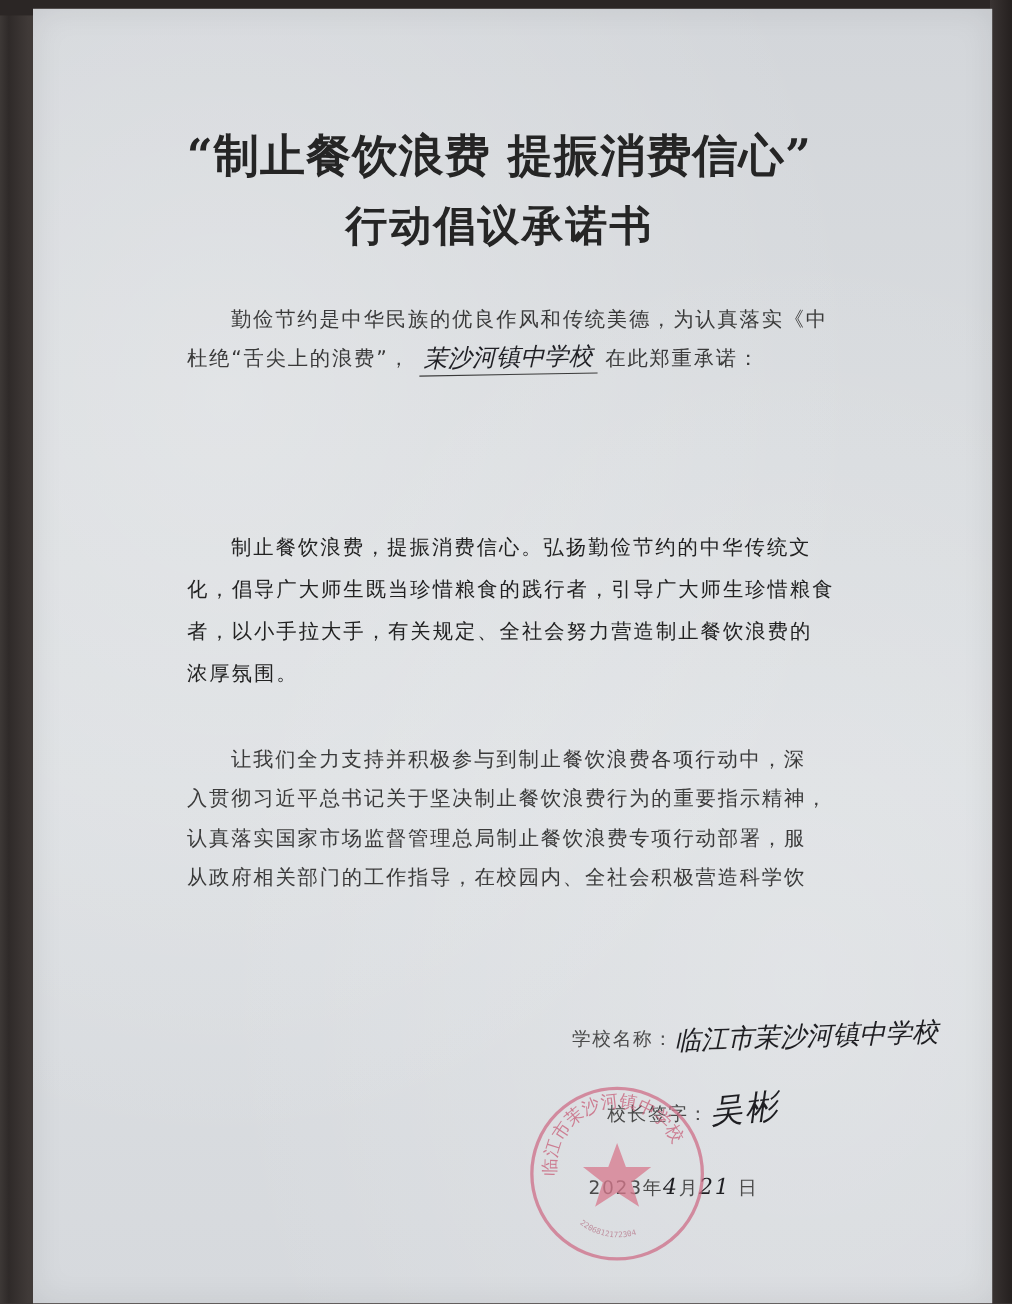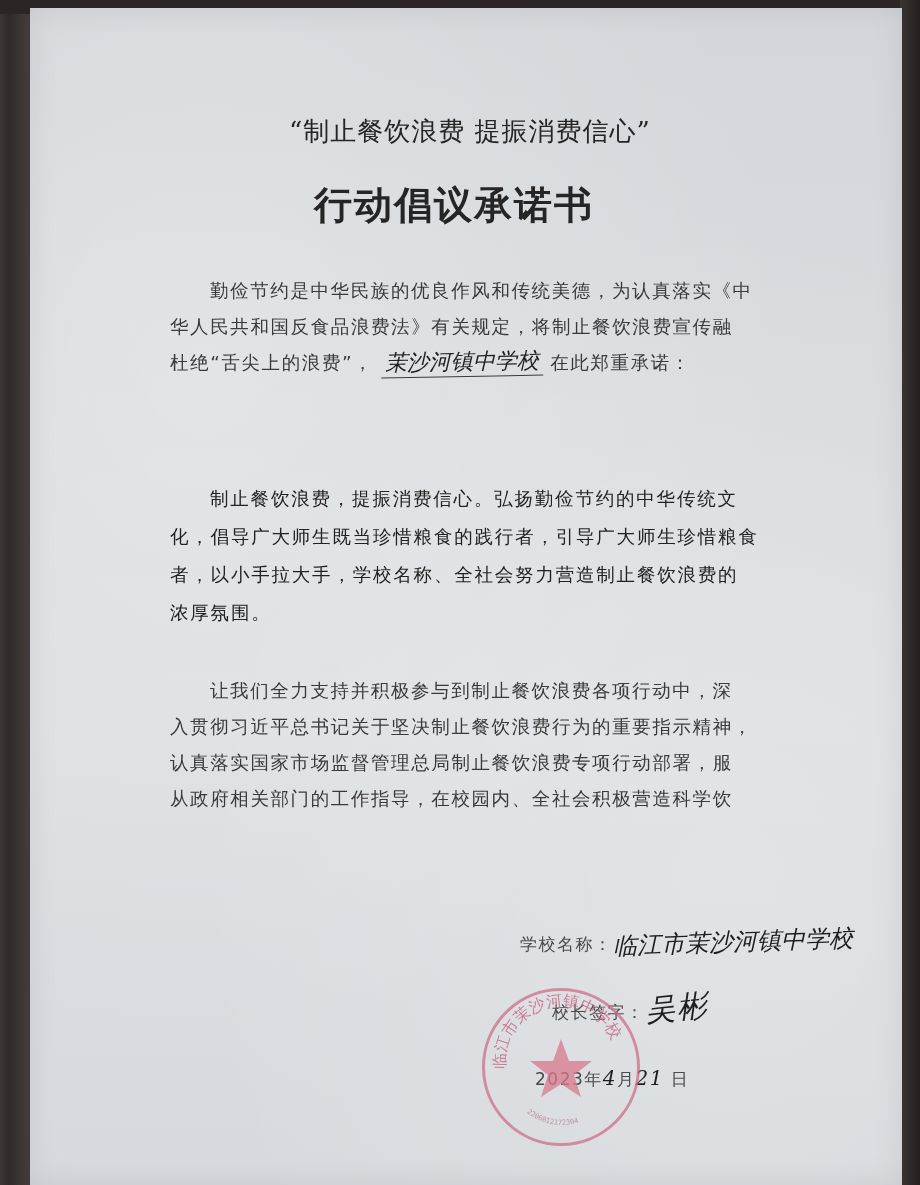--- a/index.html
+++ b/index.html
@@ -42,25 +42,25 @@
   }
   .doc {
     position: absolute;
     left: 0; top: 0;
     width: 872px; height: 1177px;
     color: #2a2a2a;
     font-family: "DejaVu Serif", "Liberation Serif", serif;
   }
   .title1 {
     position: absolute;
-    left: 16px; width: 872px;
+    left: 0; width: 872px;
     top: 106px;
     text-align: center;
-    font-size: 26px;
-    font-weight: normal;
+    font-size: 41px;
+    font-weight: bold;
     letter-spacing: 1px;
     color: #252525;
     transform: translateX(-12px);
   }
   .title2 {
     position: absolute;
     left: 0; width: 872px;
     top: 172px;
     text-align: center;
     font-size: 38px;
@@ -171,32 +171,31 @@
   <div class="right-edge"></div>
 
   <div class="paper">
     <div class="doc">
 
       <div class="title1">“制止餐饮浪费  提振消费信心”</div>
       <div class="title2">行动倡议承诺书</div>
 
       <div class="para p1">
         <div class="line indent">勤俭节约是中华民族的优良作风和传统美德，为认真落实《中</div>
-        <div class="line">华人民共和国反食品浪费法》有关规定，将制止餐饮浪费宣传融</div>
         <div class="line">
           <span>杜绝“舌尖上的浪费”，</span>
           <span class="hw-fill handwrite">茉沙河镇中学校</span>
           <span>在此郑重承诺：</span>
         </div>
       </div>
 
       <div class="para p2">
         <div class="line indent">制止餐饮浪费，提振消费信心。弘扬勤俭节约的中华传统文</div>
         <div class="line">化，倡导广大师生既当珍惜粮食的践行者，引导广大师生珍惜粮食</div>
-        <div class="line">者，以小手拉大手，学校名称、全社会努力营造制止餐饮浪费的</div>
+        <div class="line">者，以小手拉大手，有关规定、全社会努力营造制止餐饮浪费的</div>
         <div class="line">浓厚氛围。</div>
       </div>
 
       <div class="para p3">
         <div class="line indent">让我们全力支持并积极参与到制止餐饮浪费各项行动中，深</div>
         <div class="line">入贯彻习近平总书记关于坚决制止餐饮浪费行为的重要指示精神，</div>
         <div class="line">认真落实国家市场监督管理总局制止餐饮浪费专项行动部署，服</div>
         <div class="line">从政府相关部门的工作指导，在校园内、全社会积极营造科学饮</div>
       </div>
 

